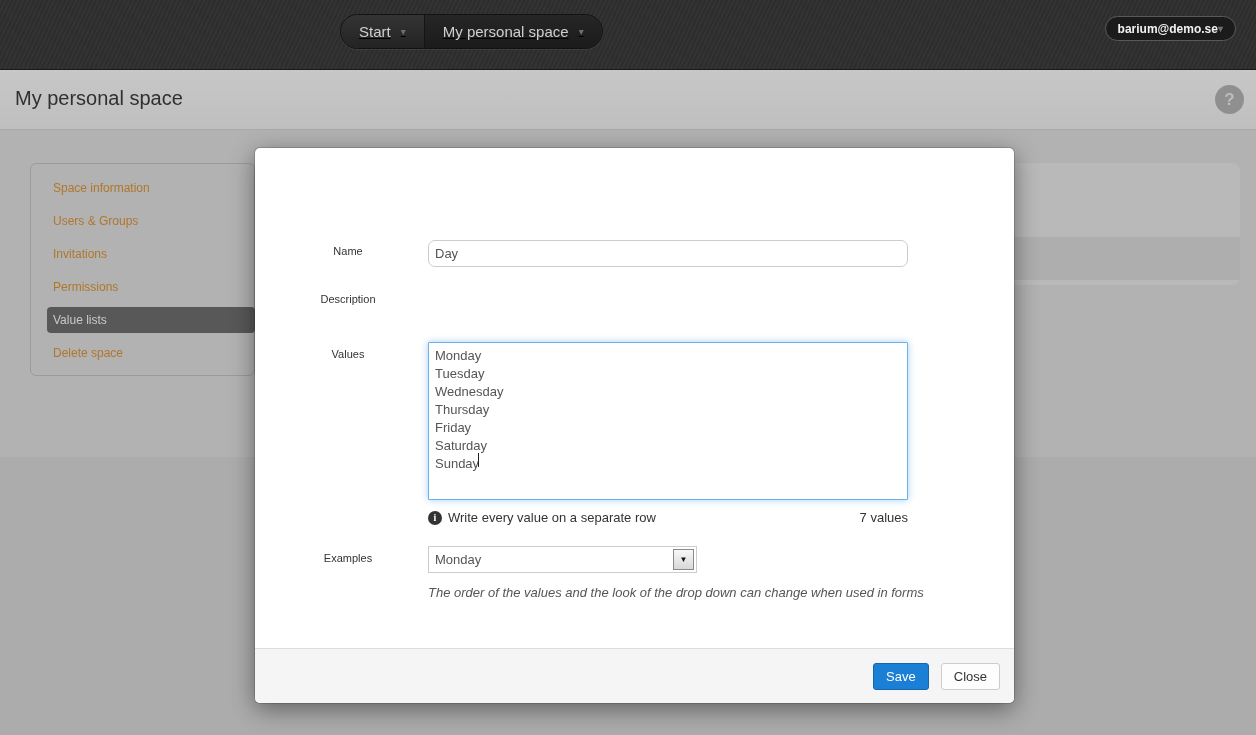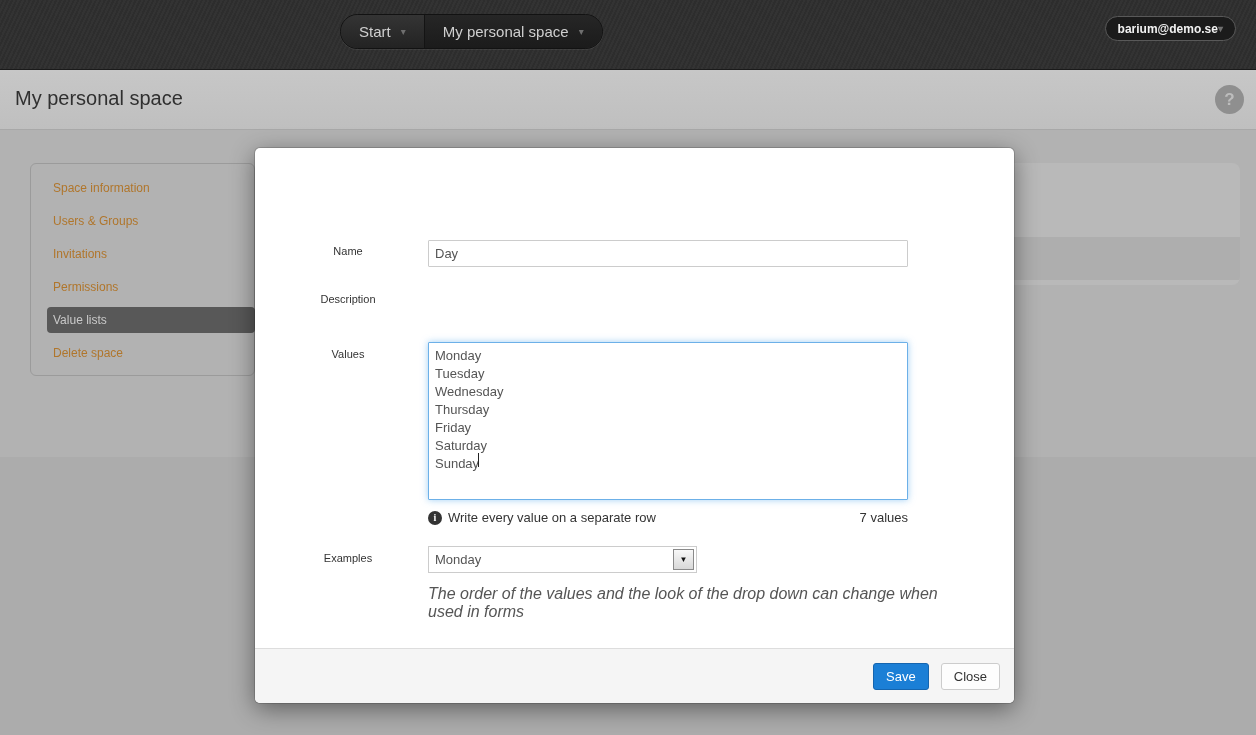--- a/index.html
+++ b/index.html
@@ -8,21 +8,21 @@
 
   
   .topbar { position:absolute; left:0; top:0; width:1256px; height:70px;
     background:repeating-linear-gradient(115deg, rgba(255,255,255,0.025) 0 2px, rgba(0,0,0,0.02) 2px 4px), #2e2e2e;
     border-bottom:1px solid #1a1a1a; }
   .logo { position:absolute; left:38px; top:14px; display:flex; align-items:flex-start; }
   .logo-text { font-size:27px; font-weight:bold; letter-spacing:1px; color:#e2e2e2; line-height:40px; }
   .logo-cloud { margin-left:-4px; margin-top:8px; }
   .nav-group { position:absolute; left:340px; top:14px; height:35px; display:flex;
     border:1px solid #121212; border-radius:18px; overflow:hidden;
-    box-shadow:0 1px 0 rgba(255,255,255,0.07), inset 0 1px 2px rgba(0,0,0,0.6); }
+    box-shadow:0 1px 0 rgba(255,255,255,0.07), inset 0 1px 2px rgba(0,0,0,0.6);text-decoration:underline; }
   .nav-btn { display:flex; align-items:center; gap:10px; padding:0 18px; cursor:pointer;
     color:#cfcfcf; font-size:15px; background:linear-gradient(#343434,#232323); }
   .nav-btn + .nav-btn { background:linear-gradient(#262626,#1b1b1b); border-left:1px solid #141414; }
   .caret { color:#6f6f6f; font-size:10px; }
   .user-badge { position:absolute; right:20px; top:16px; height:25px; padding:0 12px;
     display:flex; align-items:center; gap:0; border-radius:13px;
     background:#1b1b1b; border:1px solid #595959; color:#f2f2f2;
     font-size:12px; font-weight:bold; cursor:pointer; }
 
   
@@ -62,21 +62,21 @@
     color:#fff; font-size:10px; font-weight:bold; align-items:center; justify-content:center;
     margin-right:6px; font-family:"Liberation Serif", serif; }
   .hint-count { margin-left:auto; }
   .fake-select { position:absolute; left:173px; top:398px; width:269px; height:27px;
     border:1px solid #ccc; background:#fff; display:flex; align-items:center;
     font-size:13px; color:#555; padding-left:6px; cursor:pointer; }
   .select-btn { margin-left:auto; margin-right:2px; width:21px; height:21px;
     border:1px solid #8a8a8a; background:linear-gradient(#f8f8f8,#d8d8d8);
     display:flex; align-items:center; justify-content:center; font-size:8px; color:#111; }
   .note { position:absolute; left:173px; top:437px; width:520px;
-    font-size:16px; font-style:italic; color:#555; }
+    font-size:13px; font-style:italic; color:#555; }
   .text-cursor { position:absolute; left:223px; top:305px; width:1px; height:14px; background:#222; }
   .modal-footer { position:absolute; left:0; top:500px; width:100%; height:55px;
     background:#f5f5f5; border-top:1px solid #ddd; border-radius:0 0 5px 5px;
     display:flex; align-items:center; justify-content:flex-end; gap:12px; padding-right:14px; }
   .btn { height:27px; padding:0 12px; font-size:13px; border-radius:3px; cursor:pointer;
     font-family:"Liberation Sans", sans-serif; }
   .btn-save { background:#1b7fd6; border:1px solid #1565af; color:#fff; }
   .btn-close { background:#fdfdfd; border:1px solid #ccc; color:#333; }
 </style>
 </head>
@@ -117,21 +117,21 @@
   <div class="side-item">Delete space</div>
 </div>
 
 <div class="back-panel">
   <div class="back-row"></div>
 </div>
 
 <div class="modal">
 
   <div class="field-label" style="top:97px;">Name</div>
-  <input class="txt" style="top: 92px; height: 27px;" type="text" value="Day">
+  <input class="txt" style="top: 92px; height: 27px; border-radius: 7px;" type="text" value="Day">
 
   <div class="field-label" style="top:145px;">Description</div>
 
   <div class="field-label" style="top:200px;">Values</div>
   <textarea class="txt focused" style="top: 194px; height: 158px; line-height: 18px;">Monday
 Tuesday
 Wednesday
 Thursday
 Friday
 Saturday

